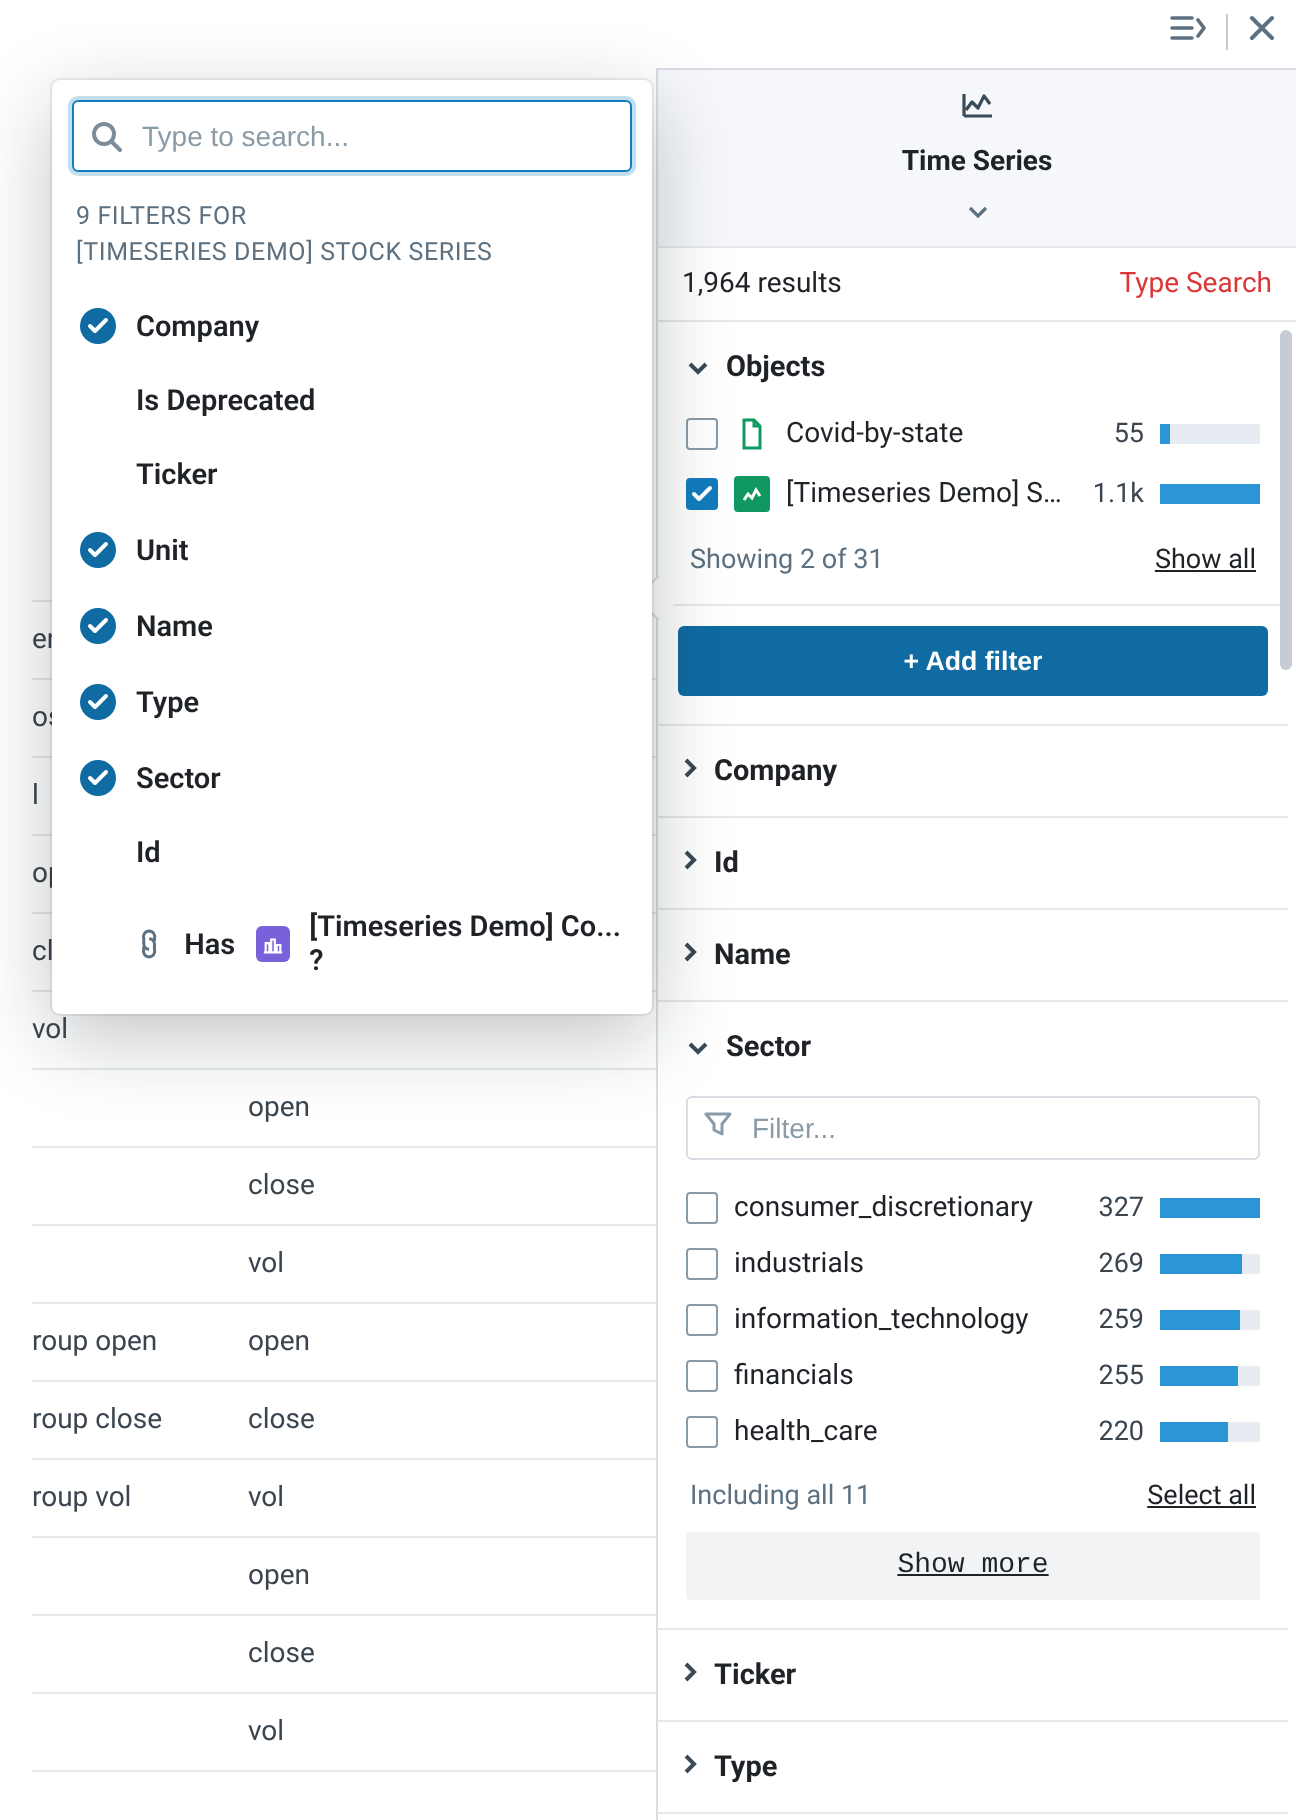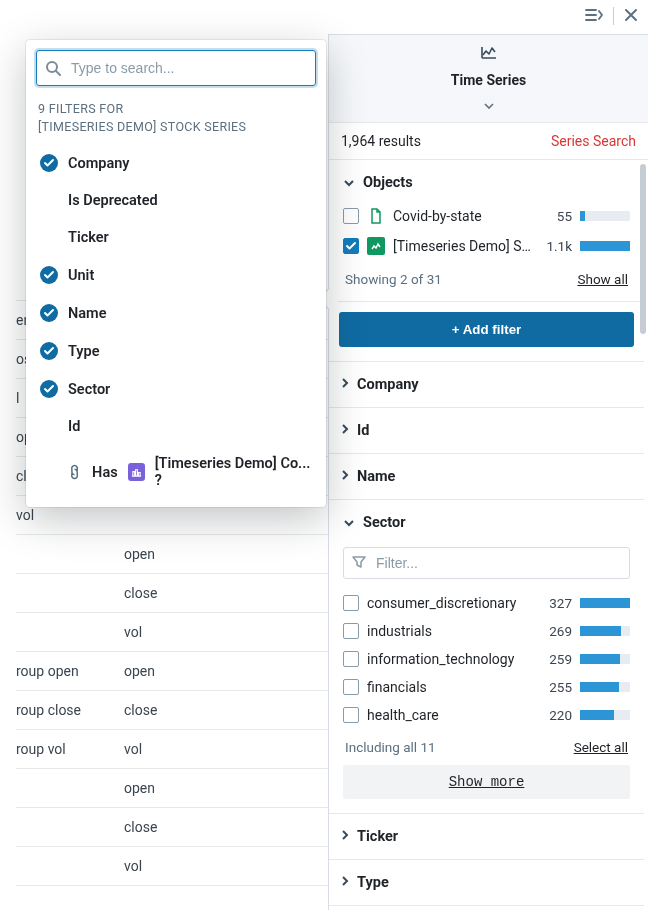--- a/index.html
+++ b/index.html
@@ -56,21 +56,21 @@
   .objnum { width: 30px; text-align:right; color:#3b4550; font-size:13.5px; }
   .bar { width:50px; height:10px; background:#e6ecf1; border-radius:1px; position:relative; flex:0 0 auto; }
   .bar > span { position:absolute; left:0; top:0; bottom:0; background:#2b95d6; }
   .showing { display:flex; justify-content:space-between; padding: 10px 4px 0; font-size:13.5px; color:#5C7080; }
   .showing a { color:#1f2328; text-decoration: underline; cursor:pointer; }
 
   .addfilter { margin: 6px 8px 8px; background:#106ba3; color:#fff; border:none; border-radius:3px; padding: 10px; font-weight:700; width: calc(100% - 16px); cursor:pointer; }
 
   .collapsed-row { border-bottom: 1px solid #e6e8eb; }
 
-  .filterbox { display:flex; align-items:flex-end; gap:8px; border:1px solid #d8dde3; border-radius:3px; margin: 6px 2px 10px; padding: 6px 8px; }
+  .filterbox { display:flex; align-items:flex-start; gap:8px; border:1px solid #d8dde3; border-radius:3px; margin: 6px 2px 10px; padding: 6px 8px; }
   .filterbox input { border:none; outline:none; flex:1; font-size:14px; color:#1f2328; }
   .filterbox input::placeholder { color:#8A9BA8; }
 
   .sector-row { display:flex; align-items:center; gap:8px; padding: 6px 2px; }
   .sector-row .sname { flex:1; white-space:nowrap; overflow:hidden; text-overflow:ellipsis; }
   .including { display:flex; justify-content:space-between; padding: 10px 4px 4px; font-size:13.5px; color:#5C7080; }
   .including a { color:#1f2328; text-decoration: underline; cursor:pointer; }
   .showmore { display:block; width: calc(100% - 4px); margin: 6px 2px 0; background:#f1f3f5; border:none; padding: 9px; color:#1f2328; text-decoration: underline; cursor:pointer; border-radius:2px; font-size:14px;font-family:Liberation Mono, monospace; }
 
   .notch { position:absolute; left:-8px; top: 256px; width:16px; height:16px; background:#fff; transform: rotate(45deg); border-left:1px solid #d8dde3; border-bottom:1px solid #d8dde3; z-index: 5; }
@@ -168,21 +168,21 @@
       </span>
       <span class="flex">Time Series</span>
       <span class="dd">
         <svg width="10" height="6" viewBox="0 0 10 6">
             <path d="M1 1l4 4 4-4" fill="none" stroke="#5C7080" stroke-width="1.6"></path>
           </svg>
       </span>
     </div>
     <div class="results-row">
       <span>1,964 results</span>
-      <span class="clear">Series Search</span>
+      <span class="clear">Type Search</span>
     </div>
 
     <div class="scroll">
       <div class="scrollfake"></div>
       <div class="scrollinner" id="panelbody">
           <div class="section">
             <div class="section-hd">
               <span><svg width="12" height="8" viewBox="0 0 12 8">
                   <path d="M2 2l4 4 4-4" fill="none" stroke="#394b59" stroke-width="2"></path>
                 </svg></span>

